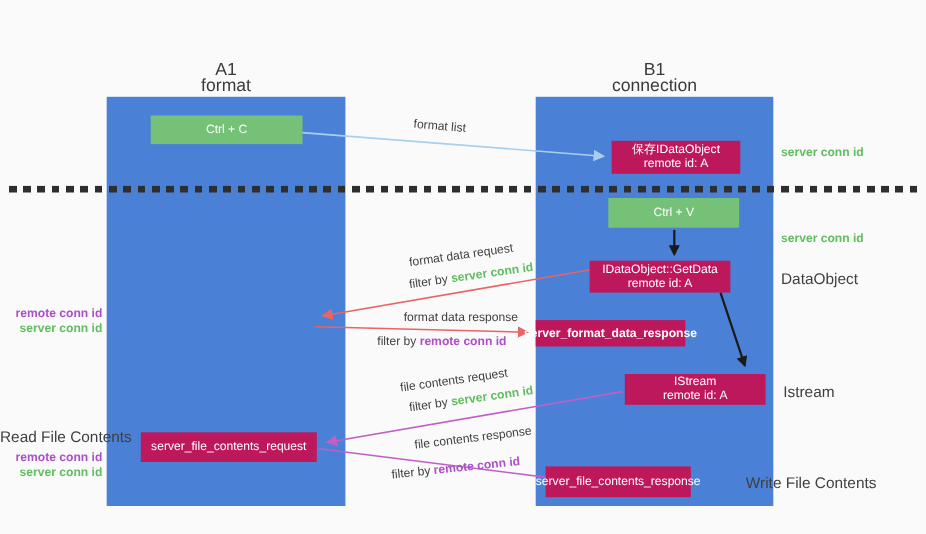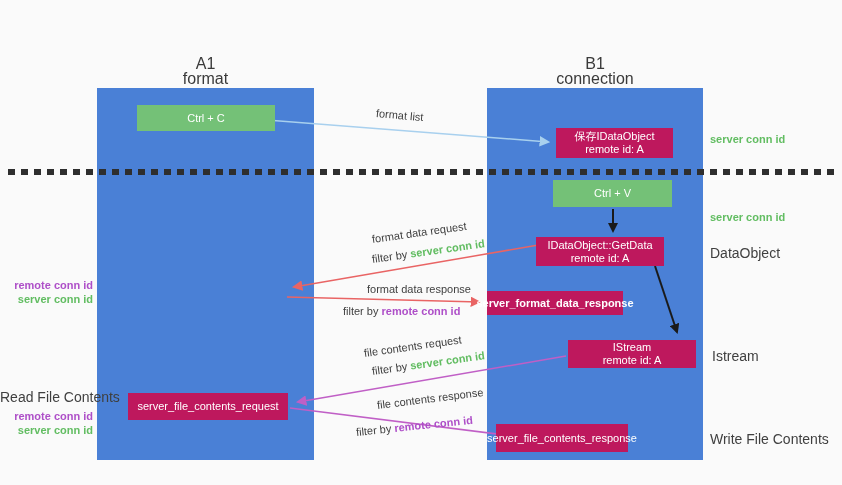--- a/index.html
+++ b/index.html
@@ -135,21 +135,21 @@
   <div class="albl" style="left:377px;top:399px;transform:rotate(-7deg);">file contents response</div>
   <div class="albl" style="left:356px;top:426px;transform:rotate(-6deg);">
     <span>filter by</span>
     <span class="purple-t">remote conn id</span>
   </div>
 
   <div class="side conn green-t" style="left:710px;top:133px;">server conn id</div>
   <div class="side conn green-t" style="left:710px;top:211px;">server conn id</div>
   <div class="side" style="left:710px;top:245px;">DataObject</div>
   <div class="side" style="left:712px;top:348px;">Istream</div>
-  <div class="side" style="left:710px;top:431px;text-align:right;">Write File Contents</div>
+  <div class="side" style="left:678px;top:431px;text-align:right;">Write File Contents</div>
 
   <div class="left-col conn purple-t" style="top:279px;">remote conn id</div>
   <div class="left-col conn green-t" style="top:293px;">server conn id</div>
   <div class="left-col side" style="top:389px;position:absolute;">Read File Contents</div>
   <div class="left-col conn purple-t" style="top:410px;">remote conn id</div>
   <div class="left-col conn green-t" style="top:424px;">server conn id</div>
 
 </div>
 
 </body></html>

